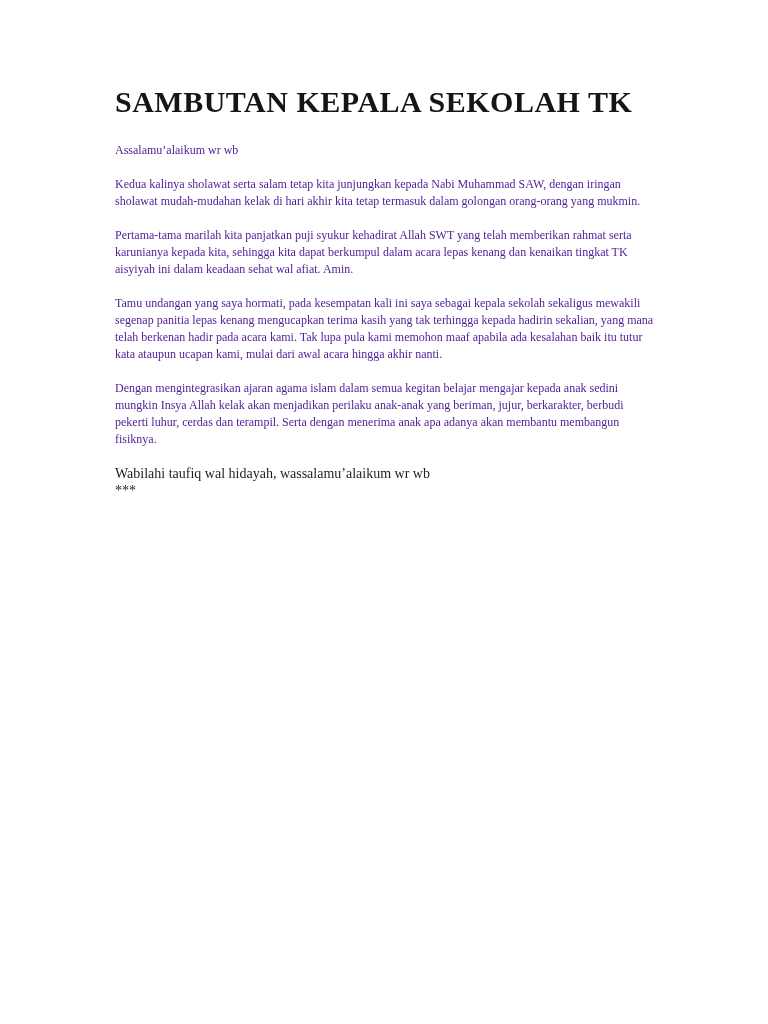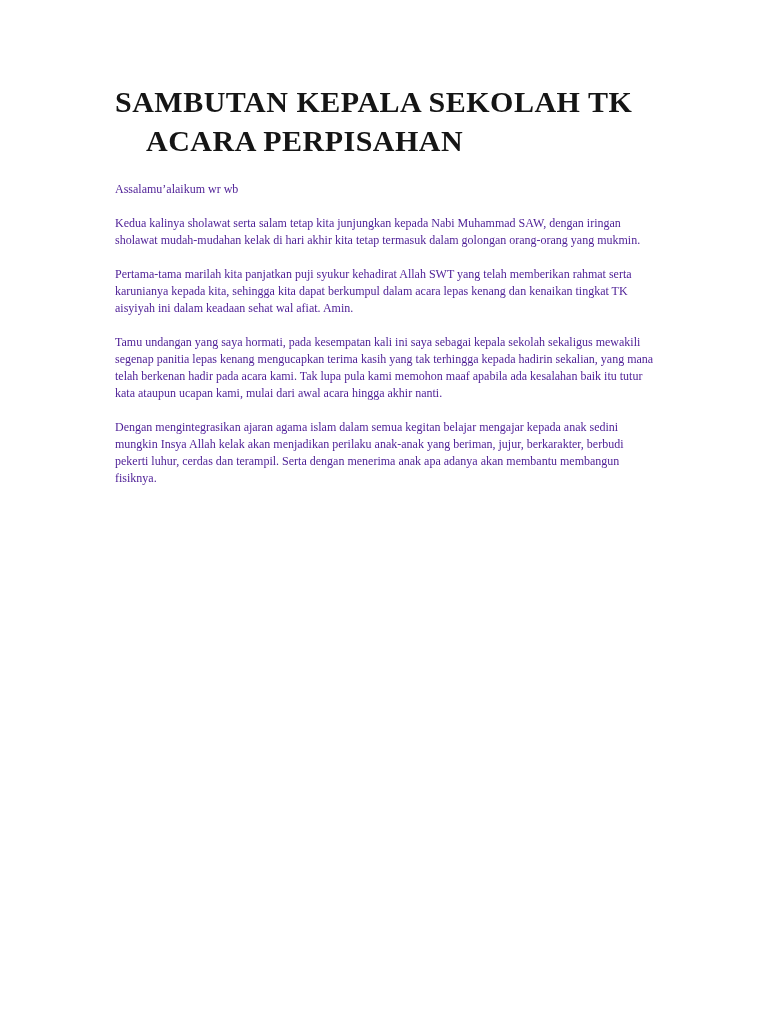--- a/index.html
+++ b/index.html
@@ -60,30 +60,33 @@
   }
 </style>
 </head>
 <body>
 
 <div class="page">
   <div class="doc-content">
 
     <h1 class="doc-title">
       <span class="title-line title-line1">SAMBUTAN KEPALA SEKOLAH TK</span>
-      <span class="title-line title-line2">ACARA PERPISAHAN</span>
     </h1>
 
     <p class="para">Assalamu’alaikum wr wb</p>
 
 
     <p class="para">Kedua kalinya sholawat serta salam tetap kita junjungkan kepada Nabi Muhammad SAW, dengan iringan sholawat mudah-mudahan kelak di hari akhir kita tetap termasuk dalam golongan orang-orang yang mukmin.</p>
 
     <p class="para">Pertama-tama marilah kita panjatkan puji syukur kehadirat Allah SWT yang telah memberikan rahmat serta karunianya kepada kita, sehingga kita dapat berkumpul dalam acara lepas kenang dan kenaikan tingkat TK aisyiyah ini dalam keadaan sehat wal afiat. Amin.</p>
 
     <p class="para">Tamu undangan yang saya hormati, pada kesempatan kali ini saya sebagai kepala sekolah sekaligus mewakili segenap panitia lepas kenang mengucapkan terima kasih yang tak terhingga kepada hadirin sekalian, yang mana telah berkenan hadir pada acara kami. Tak lupa pula kami memohon maaf apabila ada kesalahan baik itu tutur kata ataupun ucapan kami, mulai dari awal acara hingga akhir nanti.</p>
 
     <p class="para">Dengan mengintegrasikan ajaran agama islam dalam semua kegitan belajar mengajar kepada anak sedini mungkin Insya Allah kelak akan menjadikan perilaku anak-anak yang beriman, jujur, berkarakter, berbudi pekerti luhur, cerdas dan terampil. Serta dengan menerima anak apa adanya akan membantu membangun fisiknya.</p>
 
 
+    <div class="closing-block">
+      <span class="closing-line">Wabilahi taufiq wal hidayah, wassalamu’alaikum wr wb</span>
+      <span class="end-mark">***</span>
+    </div>
 
   </div>
 </div>
 
 </body></html>

